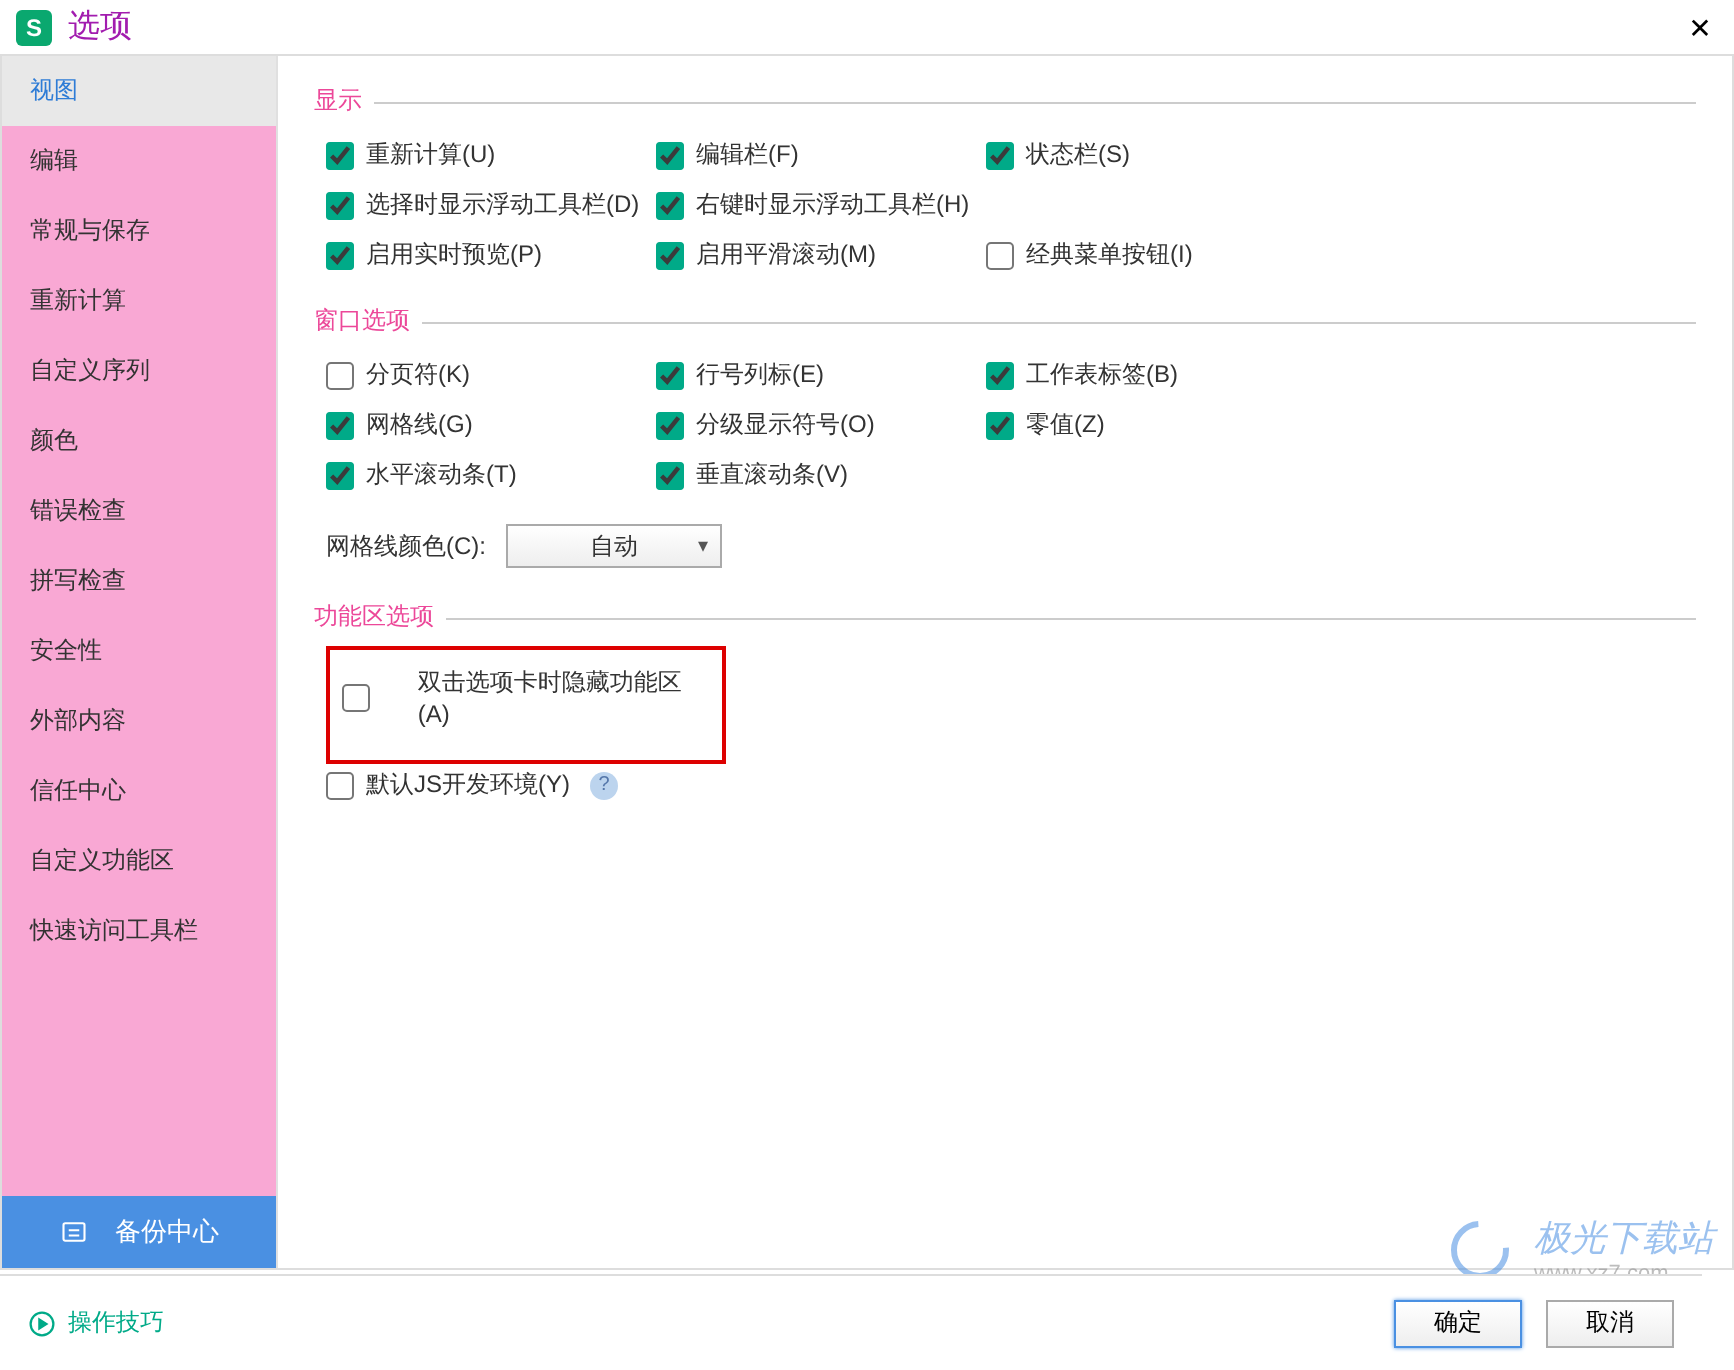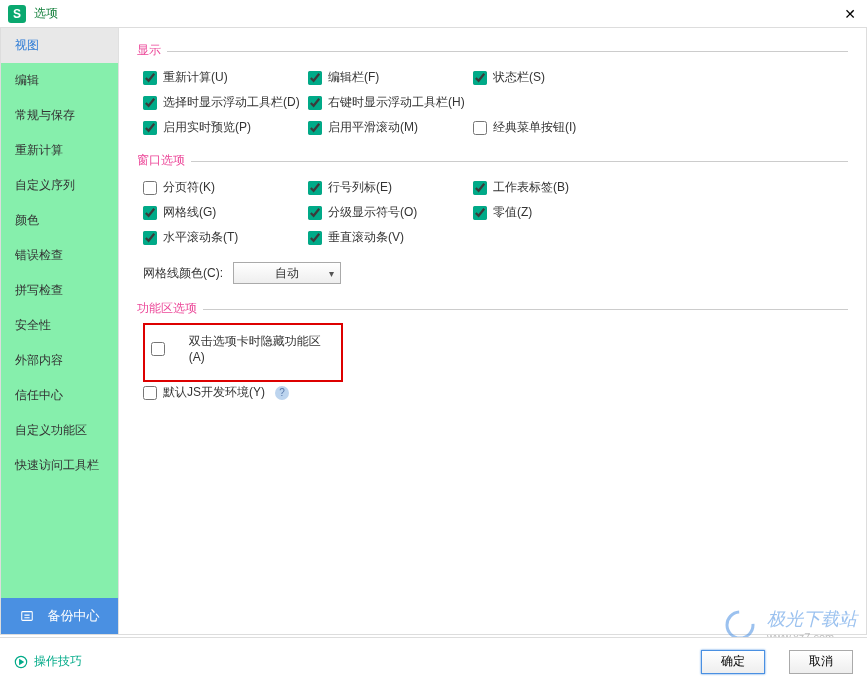--- a/index.html
+++ b/index.html
@@ -1,25 +1,25 @@
 <!DOCTYPE html>
 <html><head>
 <meta charset="utf-8">
 <style>
 * { box-sizing: border-box; margin: 0; padding: 0; font-family: "Microsoft YaHei", sans-serif; }
 body { background: #fff; width: 867px; height: 685px; overflow: hidden; position: relative; }
 
 .titlebar { height: 28px; background: #fff; border-bottom: 1px solid #ddd; display: flex; align-items: center; padding: 0 8px; }
 .titlebar .app-icon { width: 18px; height: 18px; background: #0aa86f; border-radius: 3px; display: flex; align-items: center; justify-content: center; color: #fff; font-size: 12px; font-weight: bold; }
-.titlebar .title { margin-left: 8px; font-size: 12px; color: #15803d; flex: 1; }
+.titlebar .title { margin-left: 8px; font-size: 16px; color: #a21caf; flex: 1; }
 .titlebar .close { width: 18px; height: 18px; display: flex; align-items: center; justify-content: center; cursor: pointer; font-size: 14px; }
 
 .main { display: flex; height: 607px; border: 1px solid #ddd; border-top: none; }
 
-.sidebar { width: 118px; background: #86efac; border-right: 1px solid #e0e0e0; display: flex; flex-direction: column; }
+.sidebar { width: 138px; background: #f9a8d4; border-right: 1px solid #e0e0e0; display: flex; flex-direction: column; }
 .sidebar-items { flex: 1; overflow: hidden; }
 .sidebar-item { padding: 9px 14px; font-size: 12px; color: #333; cursor: pointer; }
 .sidebar-item.active { background: #e8e8e8; color: #2e7cd6; }
 
 .backup-btn { background: #4a90e2; color: #fff; height: 36px; display: flex; align-items: center; justify-content: center; font-size: 13px; cursor: pointer; gap: 14px; margin-top: auto; }
 .backup-btn svg { width: 14px; height: 14px; }
 
 .content { flex: 1; padding: 14px 18px; font-size: 12px; color: #333; overflow: hidden; position: relative; }
 
 .section-label { position: relative; margin-bottom: 10px; }
@@ -31,24 +31,24 @@
 .checkbox-row input[type="checkbox"] { width: 14px; height: 14px; accent-color: #0a8; cursor: pointer; }
 .checkbox-row label { cursor: pointer; font-size: 12px; }
 
 .combo-row { display: flex; align-items: center; gap: 10px; padding-left: 6px; margin-bottom: 16px; }
 .combo { width: 108px; height: 22px; border: 1px solid #aaa; background: linear-gradient(#fff,#eee); display: flex; align-items: center; justify-content: center; position: relative; font-size: 12px; cursor: pointer; }
 .combo::after { content: "▾"; position: absolute; right: 6px; font-size: 10px; color: #555; }
 
 .highlight-box { border: 2px solid #d00; padding: 8px 6px; margin-top: -4px; margin-bottom: 2px; width: 200px; }
 .help-icon { display:inline-flex; width:14px; height:14px; border-radius:50%; background:#bcd4ee; color:#5577aa; font-size:10px; align-items:center; justify-content:center; margin-left:4px;}
 
-.footer { position: absolute; bottom: 0; left: 0; right: 0; height: 48px; border-top: 1px solid #ddd; display: flex; align-items: center; padding: 0 14px; background:#fff; }
+.footer { position: absolute; bottom: 0; left: 0; right: 16px; height: 48px; border-top: 1px solid #ddd; display: flex; align-items: center; padding: 0 14px; background:#fff; }
 .tips { display: flex; align-items: center; gap: 6px; color: #0a8; font-size: 12px; cursor: pointer; }
 .tips svg { width: 14px; height: 14px; }
-.footer-btns { margin-left: auto; display: flex; gap: 24px; }
+.footer-btns { margin-left: auto; display: flex; gap: 12px; }
 .btn { width: 64px; height: 24px; border: 1px solid #aaa; background: linear-gradient(#fff,#eee); font-size: 12px; cursor: pointer; display:flex; align-items:center; justify-content:center; }
 .btn.primary { border-color: #4a90e2; box-shadow: 0 0 2px #4a90e2; }
 
 .watermark { position:absolute; right:10px; bottom:42px; font-size:18px; font-style:italic; color:#4a90e2; opacity:0.55; pointer-events:none; display:flex; align-items:center; gap:12px;justify-content:flex-end;}
 .watermark .wm-sub { font-size:11px; color:#888; font-style:normal; display:block;}
 .watermark svg { width:30px; height:30px; }
 </style>
 </head>
 <body>
 

